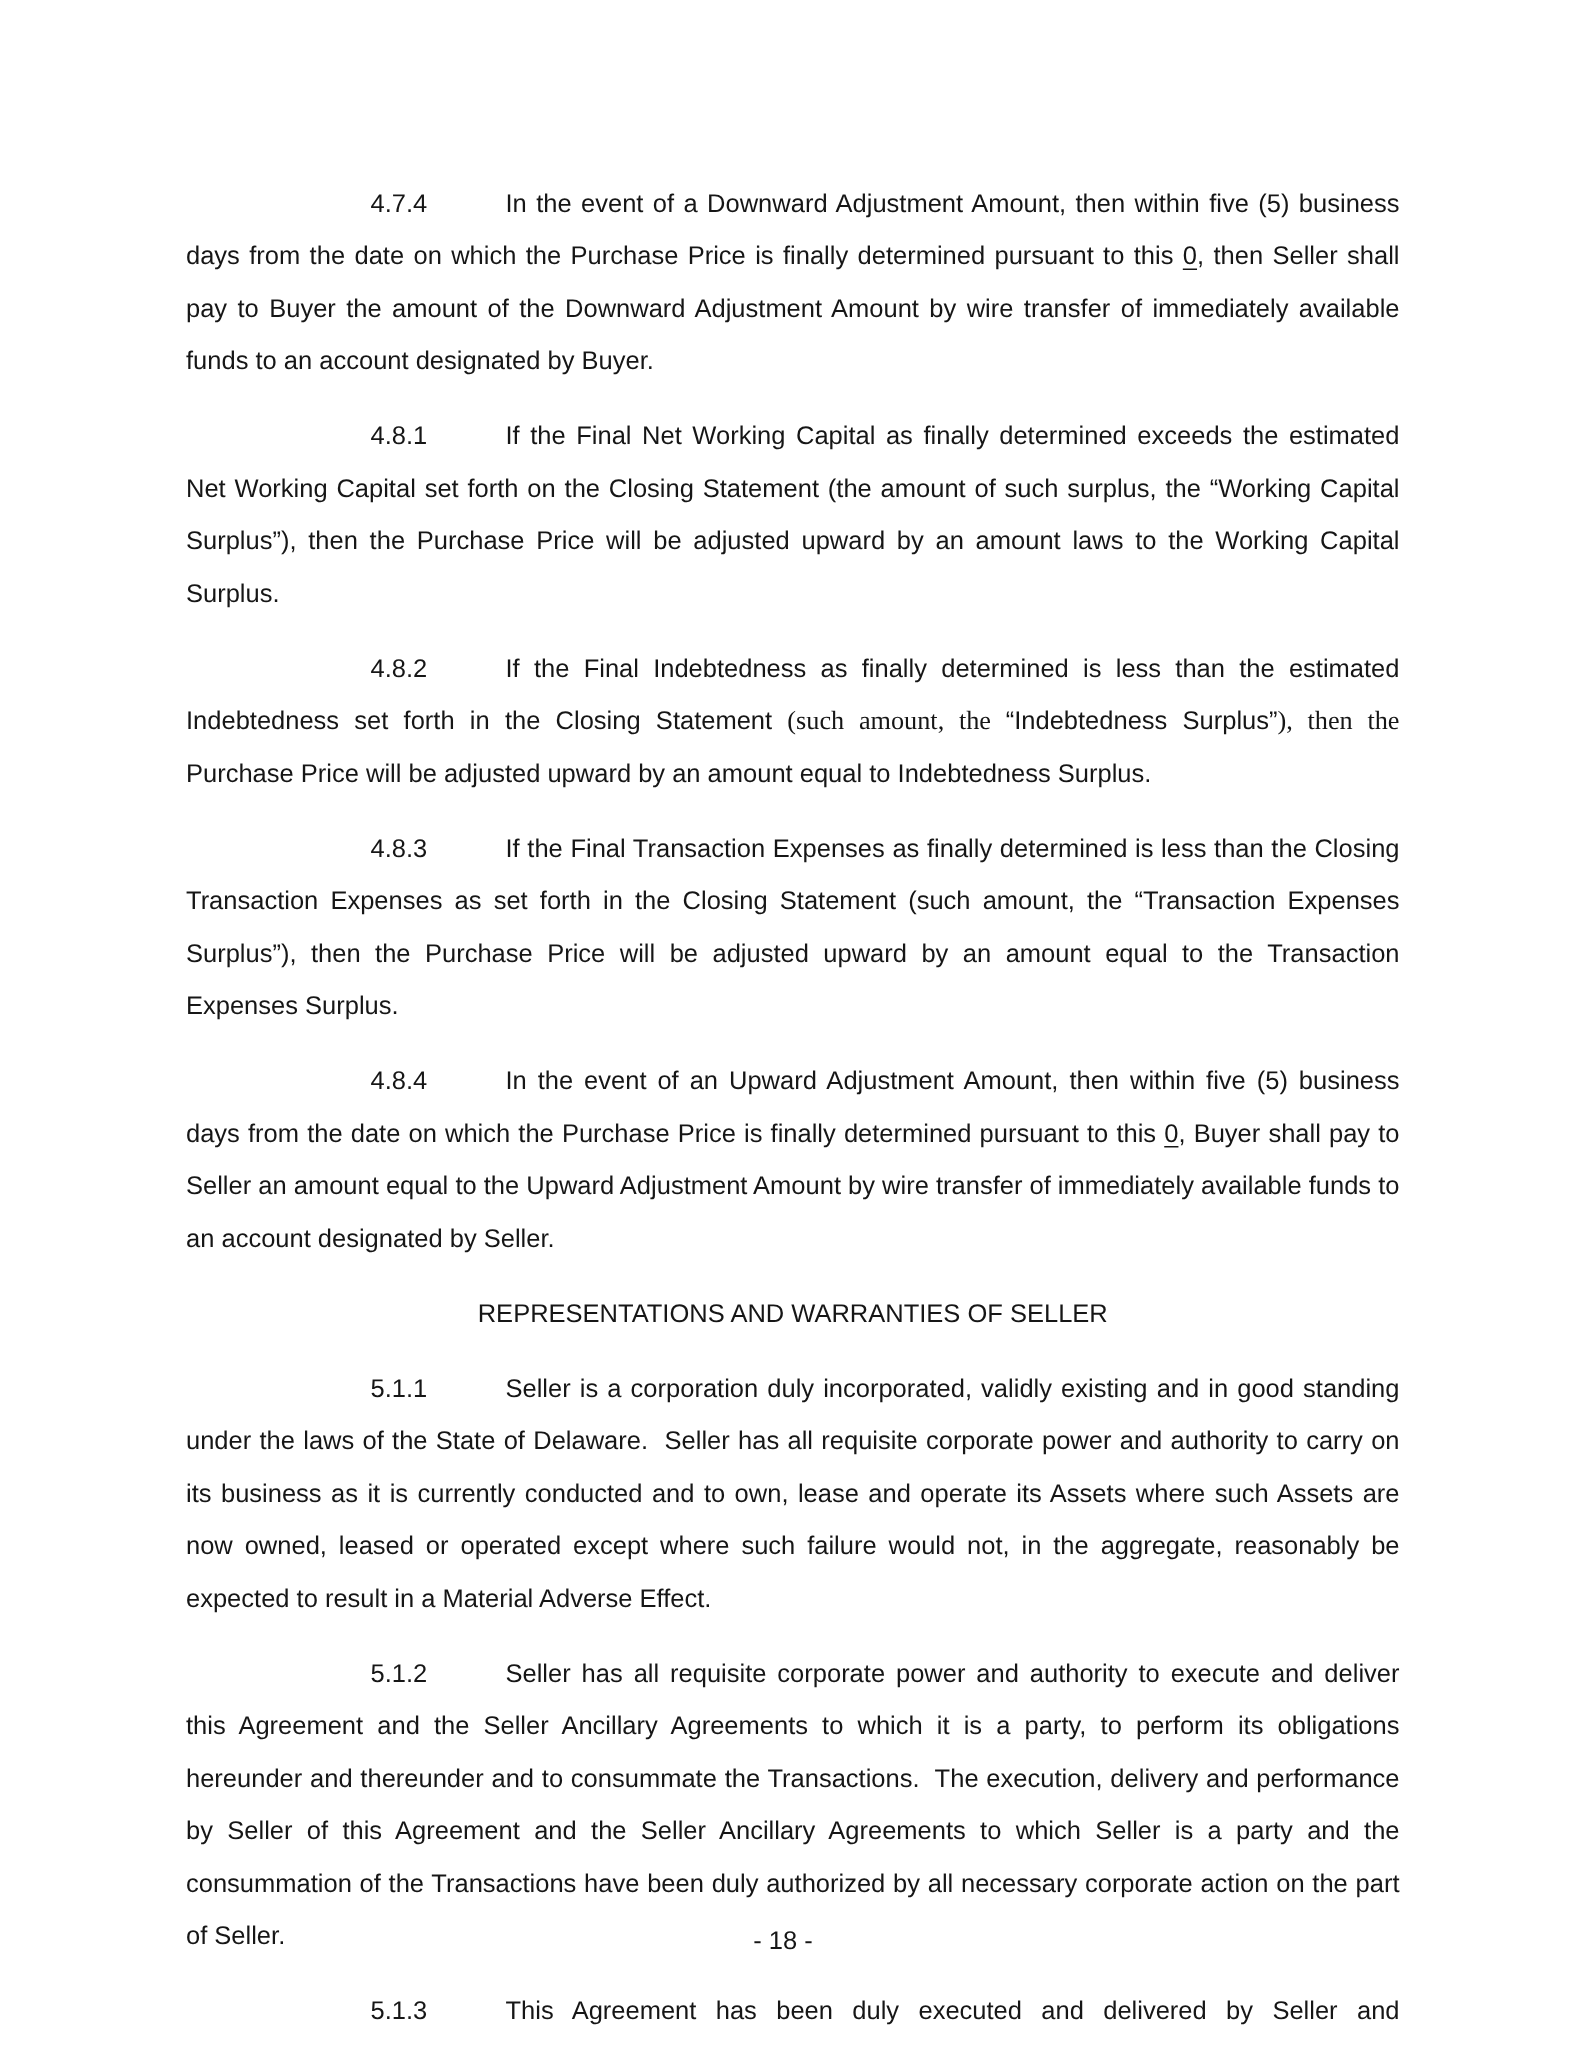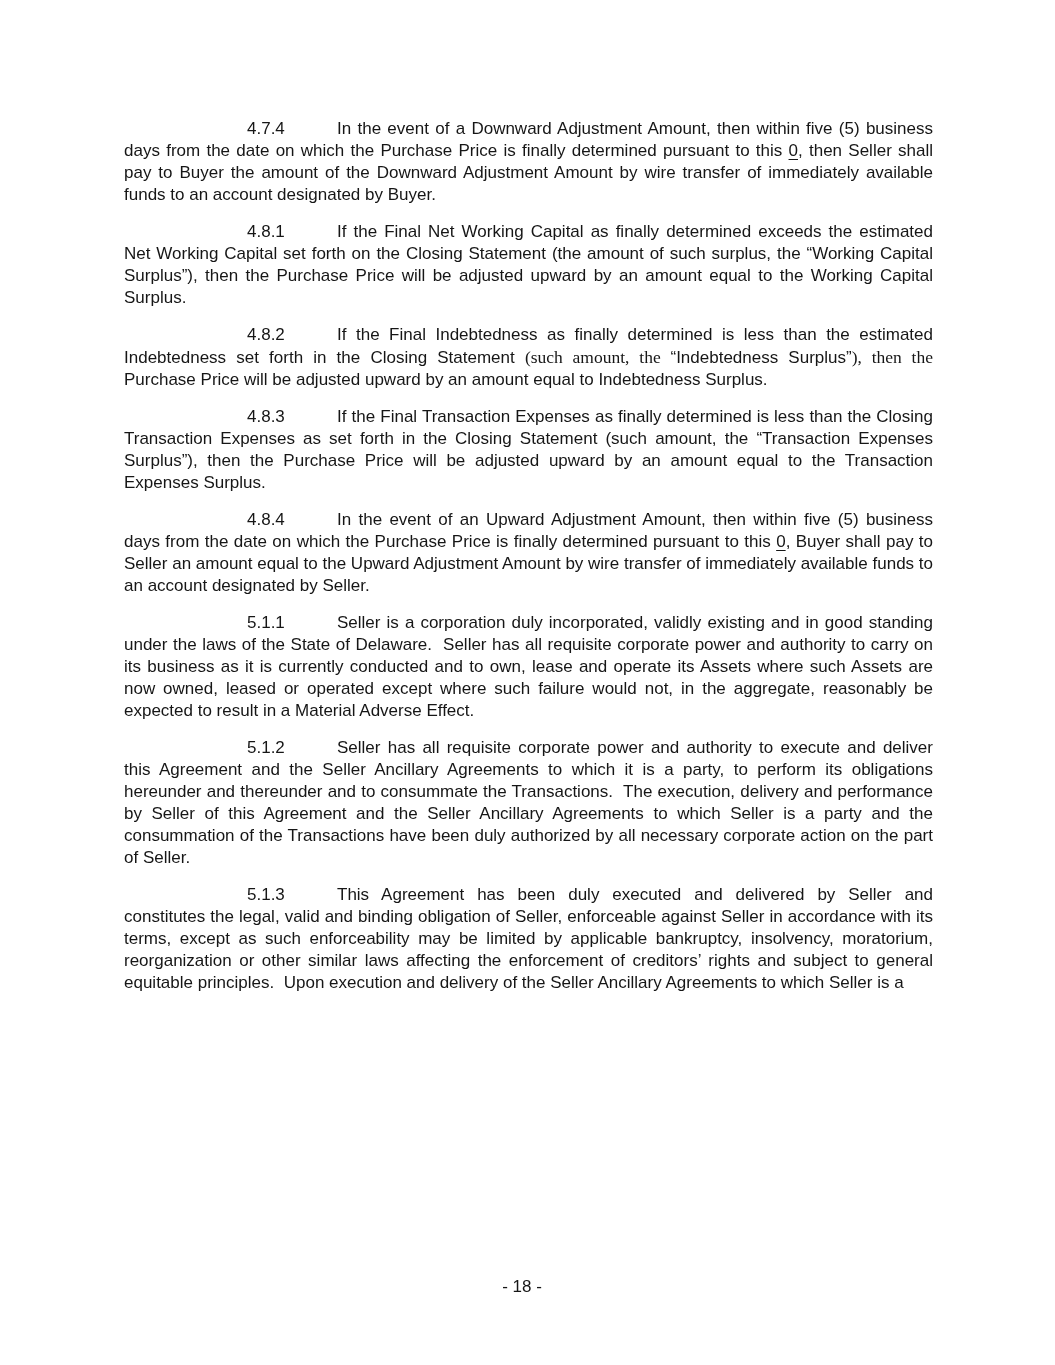--- a/index.html
+++ b/index.html
@@ -4,21 +4,21 @@
 <style>
   html, body { margin: 0; padding: 0; background: #ffffff; }
   .page {
     position: relative;
     width: 1055px;
     height: 1365px;
     background: #ffffff;
     color: #161616;
     font-family: "Liberation Sans", sans-serif;
     font-size: 17px;
-    line-height: 22px;
+    line-height: 35px;
     box-sizing: border-box;
     padding: 118px 122px 0 124px;
     overflow: hidden;
   }
   p { margin: 0 0 15px 0; text-align: justify; }
   .sub   { text-indent: 123px; }
   .hsec  { text-indent: 57px; }
   .intro { text-indent: 60px; }
   .num  { display: inline-block; width: 90px; text-indent: 0; }
   .numh { display: inline-block; width: 66px; text-indent: 0; }
@@ -34,29 +34,30 @@
   }
 </style>
 </head>
 <body>
 
 <div class="page">
 
   <p class="sub"><span class="num">4.7.4</span><span>In the event of a Downward Adjustment Amount, then within five (5) business days from the date on which the Purchase Price is finally determined pursuant to this </span><span class="u">0</span><span>, then Seller shall pay to Buyer the amount of the Downward Adjustment Amount by wire transfer of immediately available funds to an account designated by Buyer.</span></p>
 
 
-  <p class="sub"><span class="num">4.8.1</span><span>If the Final Net Working Capital as finally determined exceeds the estimated Net Working Capital set forth on the Closing Statement (the amount of such surplus, the “Working Capital Surplus”), then the Purchase Price will be adjusted upward by an amount equal to the Working Capital Surplus.</span></p>
+  <p class="sub"><span class="num">4.8.1</span><span>If the Final Net Working Capital as finally determined exceeds the estimated Net Working Capital set forth on the Closing Statement (the amount of such surplus, the “Working Capital Surplus”), then the Purchase Price will be adjusted upward by an amount laws to the Working Capital Surplus.</span></p>
 
   <p class="sub"><span class="num">4.8.2</span><span>If the Final Indebtedness as finally determined is less than the estimated Indebtedness set forth in the Closing Statement </span><span class="sf">(such amount, the </span><span>“Indebtedness Surplus”</span><span class="sf">), then the </span><span>Purchase Price will be adjusted upward by an amount equal to Indebtedness Surplus.</span></p>
 
   <p class="sub"><span class="num">4.8.3</span><span>If the Final Transaction Expenses as finally determined is less than the Closing Transaction Expenses as set forth in the Closing Statement (such amount, the “Transaction Expenses Surplus”), then the Purchase Price will be adjusted upward by an amount equal to the Transaction Expenses Surplus.</span></p>
 
   <p class="sub"><span class="num">4.8.4</span><span>In the event of an Upward Adjustment Amount, then within five (5) business days from the date on which the Purchase Price is finally determined pursuant to this </span><span class="u">0</span><span>, Buyer shall pay to Seller an amount equal to the Upward Adjustment Amount by wire transfer of immediately available funds to an account designated by Seller.</span></p>
 
   <div class="center-block">
+    <p class="center-line">REPRESENTATIONS AND WARRANTIES OF SELLER</p>
   </div>
 
 
 
   <p class="sub"><span class="num">5.1.1</span><span>Seller is a corporation duly incorporated, validly existing and in good standing under the laws of the State of Delaware.&nbsp; Seller has all requisite corporate power and authority to carry on its business as it is currently conducted and to own, lease and operate its Assets where such Assets are now owned, leased or operated except where such failure would not, in the aggregate, reasonably be expected to result in a Material Adverse Effect.</span></p>
 
   <p class="sub"><span class="num">5.1.2</span><span>Seller has all requisite corporate power and authority to execute and deliver this Agreement and the Seller Ancillary Agreements to which it is a party, to perform its obligations hereunder and thereunder and to consummate the Transactions.&nbsp; The execution, delivery and performance by Seller of this Agreement and the Seller Ancillary Agreements to which Seller is a party and the consummation of the Transactions have been duly authorized by all necessary corporate action on the part of Seller.</span></p>
 
   <p class="sub"><span class="num">5.1.3</span><span>This Agreement has been duly executed and delivered by Seller and constitutes the legal, valid and binding obligation of Seller, enforceable against Seller in accordance with its terms, except as such enforceability may be limited by applicable bankruptcy, insolvency, moratorium, reorganization or other similar laws affecting the enforcement of creditors’ rights and subject to general equitable principles.&nbsp; Upon execution and delivery of the Seller Ancillary Agreements to which Seller is a</span></p>
 

